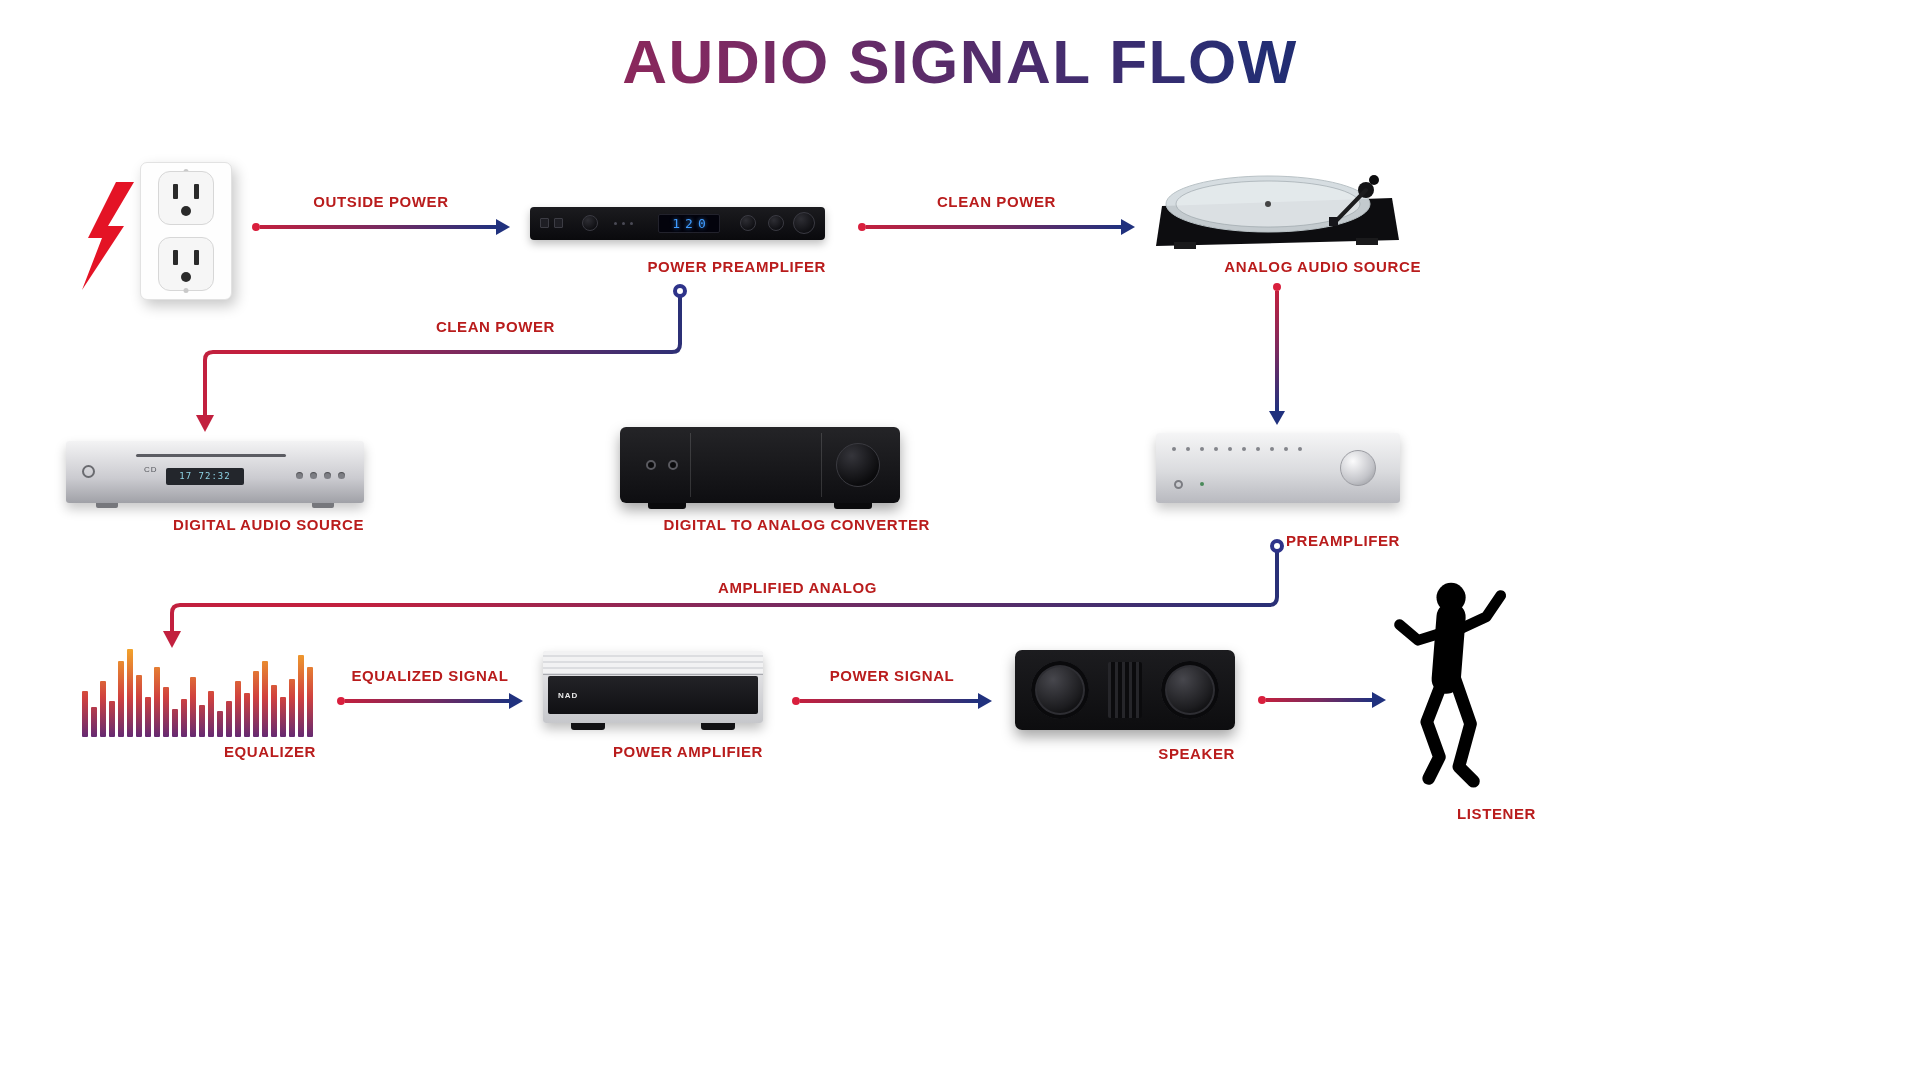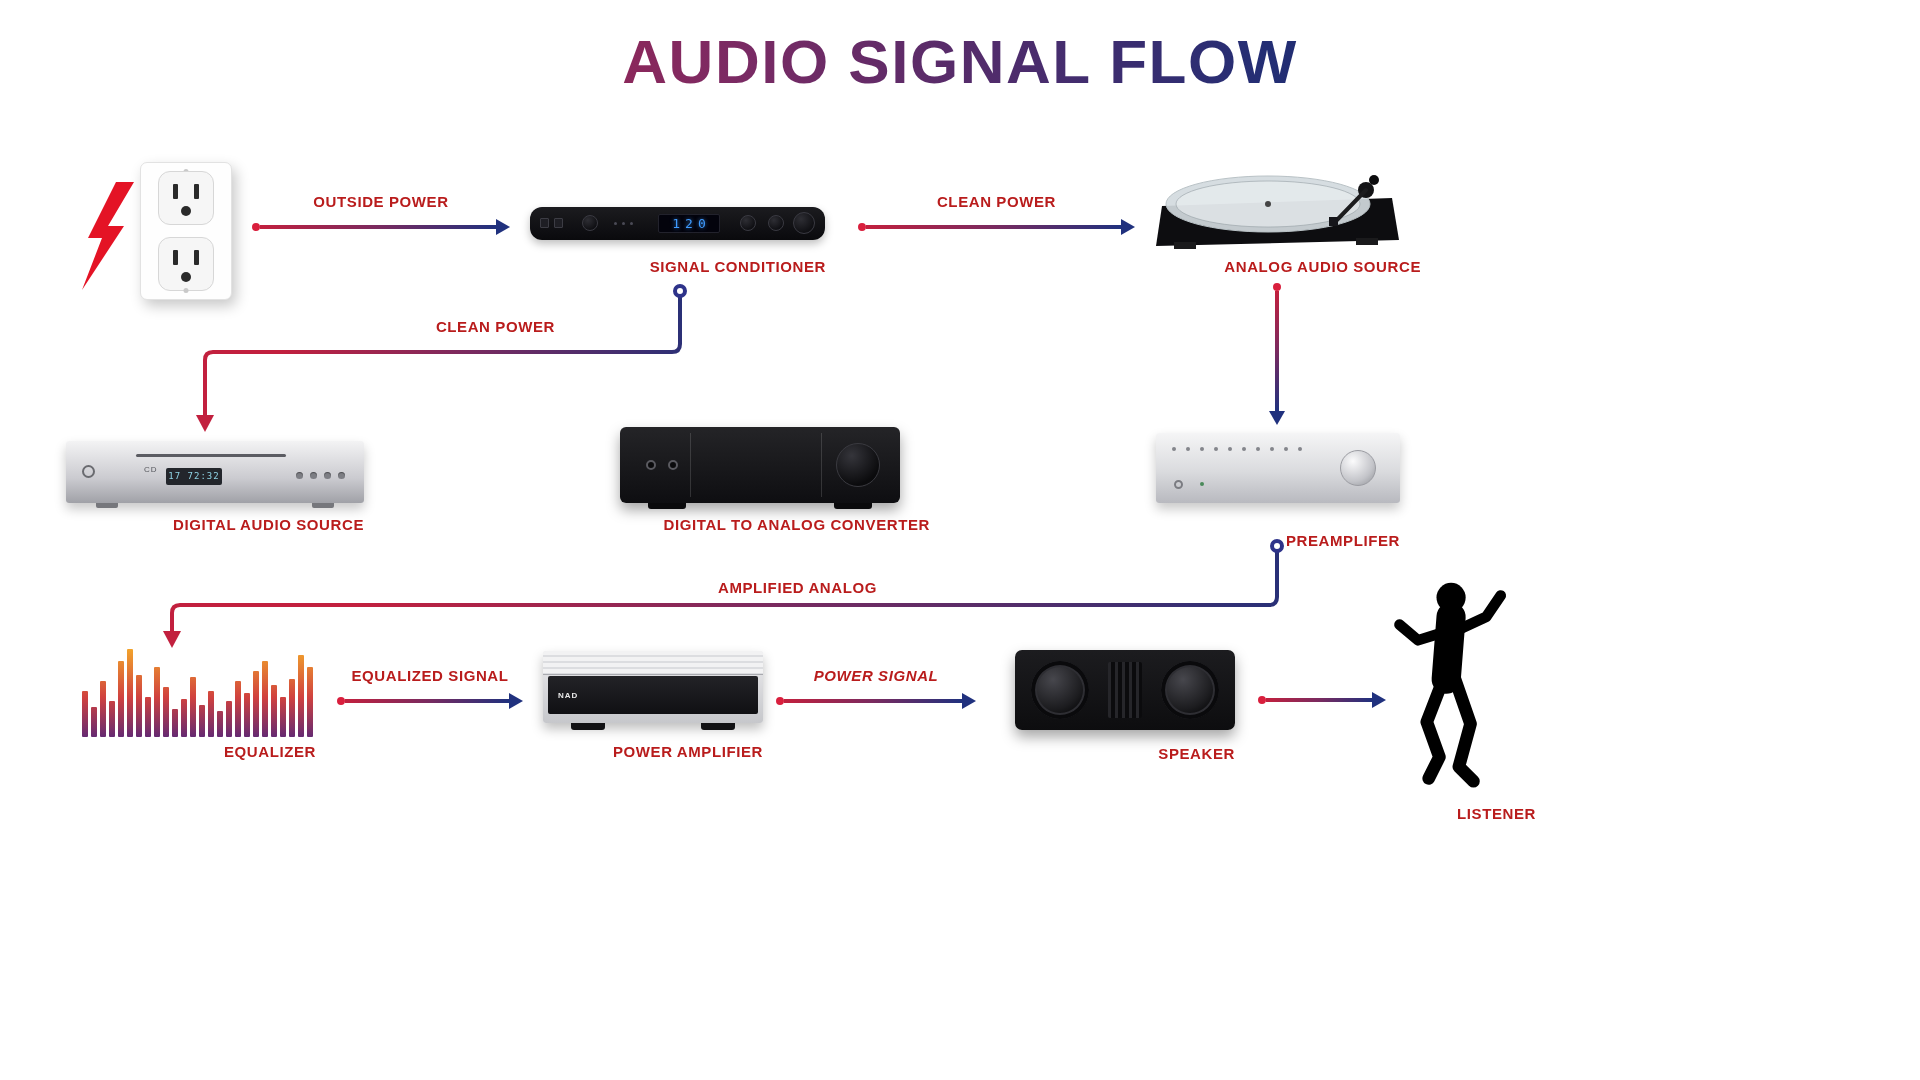--- a/index.html
+++ b/index.html
@@ -46,38 +46,38 @@
   }
   .outlet-screw { position:absolute; left:50%; transform:translateX(-50%); width:5px; height:5px; border-radius:50%; background:#c9c9c9; }
   .outlet-socket { width:56px; height:54px; background:#f6f6f6; border:1px solid #d7d7d7; border-radius:12px; position:relative; }
   .slot { position:absolute; top:12px; width:5px; height:15px; background:#2a2a2a; border-radius:1px; }
   .slot.l { left:14px; } .slot.r { right:14px; }
   .ground { position:absolute; bottom:8px; left:50%; transform:translateX(-50%); width:10px; height:10px; border-radius:50%; background:#2a2a2a; }
 
   
   .conditioner {
     position:absolute; width:295px; height:33px; background:linear-gradient(180deg,#1b1b1f,#0a0a0d);
-    border-radius:12px; box-shadow:0 4px 8px rgba(0,0,0,.25);
+    border-radius:4px; box-shadow:0 4px 8px rgba(0,0,0,.25);
   }
   .pc-sock { position:absolute; top:11px; width:9px; height:10px; background:#1e1e24; border:1px solid #3c3c44; border-radius:1px; }
   .pc-knob { position:absolute; border-radius:50%; background:radial-gradient(circle at 35% 30%, #2e2e34, #101014 70%); border:1px solid #3a3a42; }
   .pc-display { position:absolute; left:128px; top:7px; width:62px; height:19px; background:#03030c; border-radius:2px; border:1px solid #22222c;
     display:flex; align-items:center; justify-content:center; }
   .pc-display span { font-family:"DejaVu Sans Mono", monospace; font-size:13px; color:#3f9bff; letter-spacing:5px; text-shadow:0 0 4px rgba(63,155,255,.8); margin-left:5px; }
   .pc-dot { position:absolute; width:3px; height:3px; border-radius:50%; background:#4a4a55; }
 
   
   .cdp {
     position:absolute; width:298px; height:62px; border-radius:3px;
     background:linear-gradient(180deg,#f3f3f4,#cbcbd0 60%,#a0a1a7);
     box-shadow:0 6px 12px rgba(0,0,0,.22);
   }
   .cdp-slot { position:absolute; left:70px; top:13px; width:150px; height:3px; background:#5b5c62; border-radius:2px; }
   .cdp-logo { position:absolute; left:78px; top:24px; font-size:8px; font-weight:400; color:#55565c; letter-spacing:1px; }
-  .cdp-display { position:absolute; left:100px; top:27px; width:56px; height:17px; background:#23262c; border-radius:2px;
+  .cdp-display { position:absolute; left:100px; top:27px; width:78px; height:17px; background:#23262c; border-radius:2px;
     font-family:"DejaVu Sans Mono", monospace; font-size:9px; color:#8fd4e6; text-align:center; line-height:17px; letter-spacing:1px; }
   .cdp-power { position:absolute; left:16px; top:24px; width:13px; height:13px; border:2px solid #6a6b70; border-radius:50%; }
   .cdp-btn { position:absolute; top:31px; width:7px; height:7px; border-radius:50%; background:#7d7e84; box-shadow:inset 0 1px 1px rgba(0,0,0,.4); }
   .cdp-foot { position:absolute; bottom:-5px; width:22px; height:5px; background:#76777c; border-radius:0 0 2px 2px; }
 
   
   .dac {
     position:absolute; width:280px; height:76px; border-radius:6px;
     background:linear-gradient(180deg,#242427,#0e0e11);
     box-shadow:0 7px 14px rgba(0,0,0,.35);
@@ -177,21 +177,21 @@
     <span class="pc-dot" style="left:84px; top:15px;"></span>
     <span class="pc-dot" style="left:92px; top:15px;"></span>
     <span class="pc-dot" style="left:100px; top:15px;"></span>
     <div class="pc-display">
       <span>120</span>
     </div>
     <span class="pc-knob" style="left:210px; top:8px; width:16px; height:16px;"></span>
     <span class="pc-knob" style="left:238px; top:8px; width:16px; height:16px;"></span>
     <span class="pc-knob" style="right:10px; top:5px; width:22px; height:22px;"></span>
   </div>
-  <div class="dev-label" style="left:531px; top:258px; width:295px;">SIGNAL CONDITIONER</div>
+  <div class="dev-label" style="left:531px; top:258px; width:295px;">POWER PREAMPLIFER</div>
 
   <div class="conn" style="left:858px; top:193px; width:277px;">
     <div class="conn-label">CLEAN POWER</div>
     <div class="arrow-row">
       <span class="ring"></span>
       <span class="hline"></span>
       <span class="ahead-right"></span>
     </div>
   </div>
 
@@ -331,21 +331,21 @@
   <div class="pamp" style="left:543px; top:651px;">
     <div class="pamp-top"></div>
     <div class="pamp-face">
       <span class="pamp-brand">NAD</span>
     </div>
     <span class="pamp-foot" style="left:28px;"></span>
     <span class="pamp-foot" style="right:28px;"></span>
   </div>
   <div class="dev-label" style="left:543px; top:743px; width:220px;">POWER AMPLIFIER</div>
 
-  <div class="conn" style="left:776px; top:667px; width:200px;font-style:italic;">
+  <div class="conn" style="left:792px; top:667px; width:200px;">
     <div class="conn-label">POWER SIGNAL</div>
     <div class="arrow-row">
       <span class="ring"></span>
       <span class="hline"></span>
       <span class="ahead-right"></span>
     </div>
   </div>
 
   <div class="spk" style="left:1015px; top:650px;">
     <span class="spk-woofer" style="left:16px;"></span>

